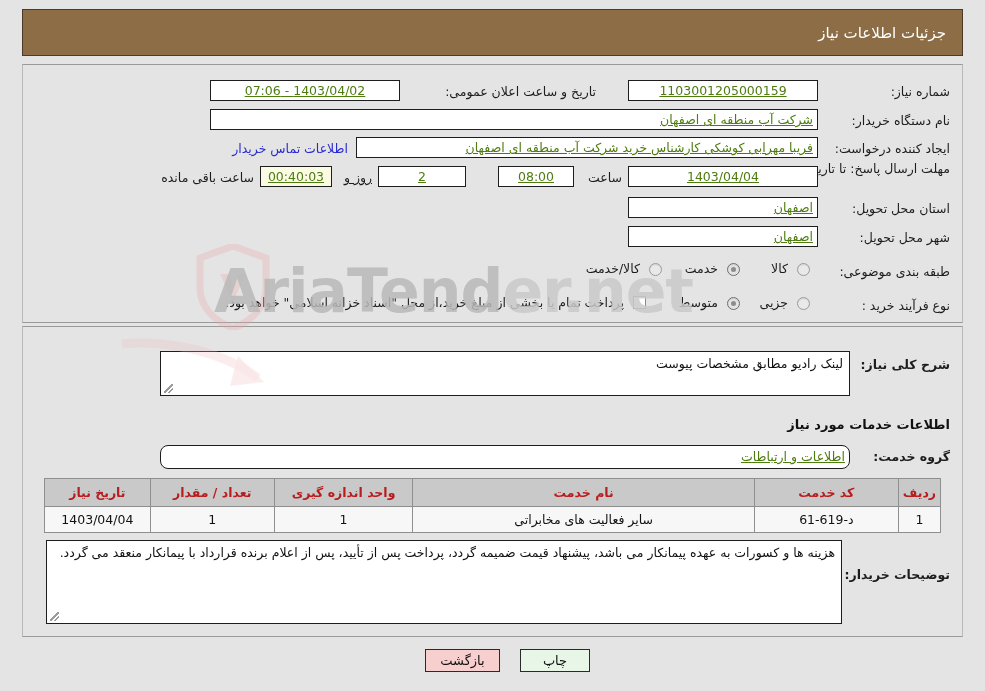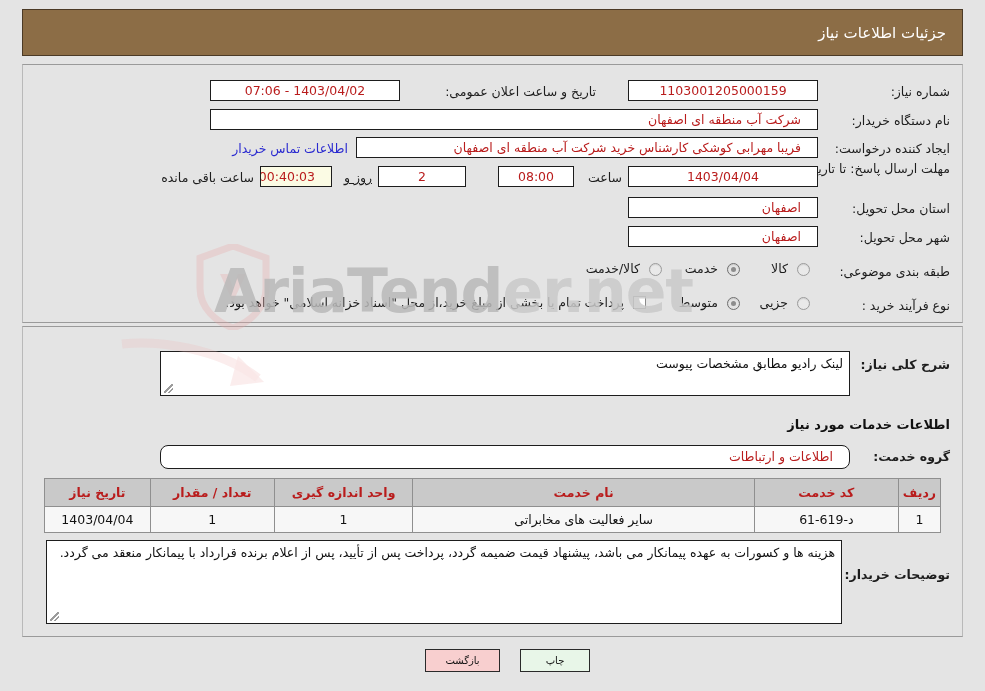--- a/index.html
+++ b/index.html
@@ -97,24 +97,25 @@
     white-space: nowrap;
   }
   .lbl-b { font-weight: bold; }
   .fld {
     position: absolute;
     background: #ffffff;
     border: 1px solid #1d1d1d;
     height: 21px;
     line-height: 19px;
     font-size: 12.5px;
-    padding: 0 16px;
+    padding: 0 4px;
     white-space: nowrap;
     overflow: hidden;
-    color: #b91c1c;
+    color: #4d7c0f;
+    text-decoration: underline;
   }
   .fld.ctr { text-align: center; }
   .fld.rgt { text-align: right; }
   .fld.hl { background: #fbfbe4; text-align: center; }
   .link {
     position: absolute;
     color: #2a2ad0;
     font-size: 12.5px;
     white-space: nowrap;
     cursor: pointer;
@@ -217,21 +218,21 @@
     text-align: center;
     padding: 0 4px;
     color: #111;
   }
 
   
   .btn {
     position: absolute;
     height: 23px;
     border: 1px solid #2a2a2a;
-    font-size: 10px;
+    font-size: 13px;
     text-align: center;
     line-height: 21px;
     cursor: pointer;
     color: #111;
   }
   #btn-back { background: #f8cfcf; left: 425px; top: 649px; width: 75px; }
   #btn-print { background: #e8f6e8; left: 520px; top: 649px; width: 70px; }
 </style>
 </head>
 <body>

